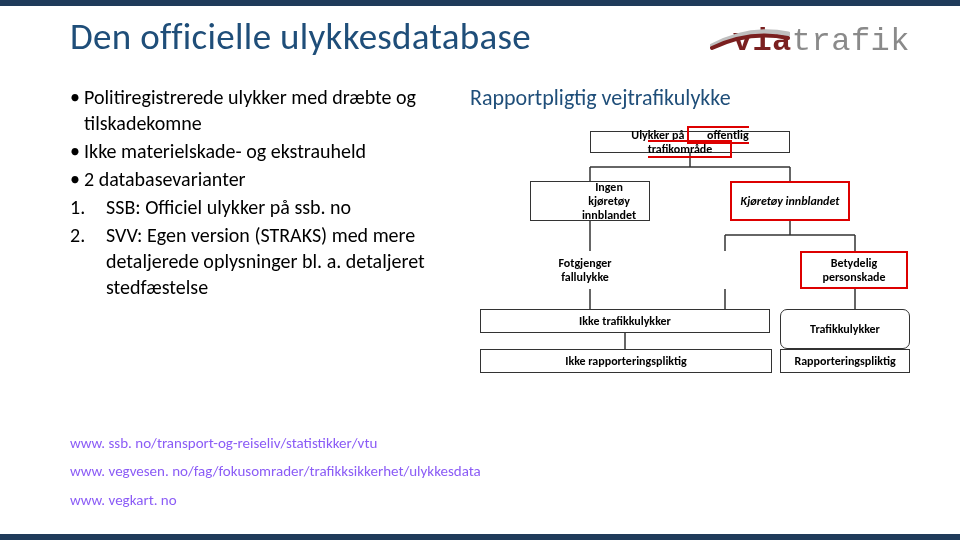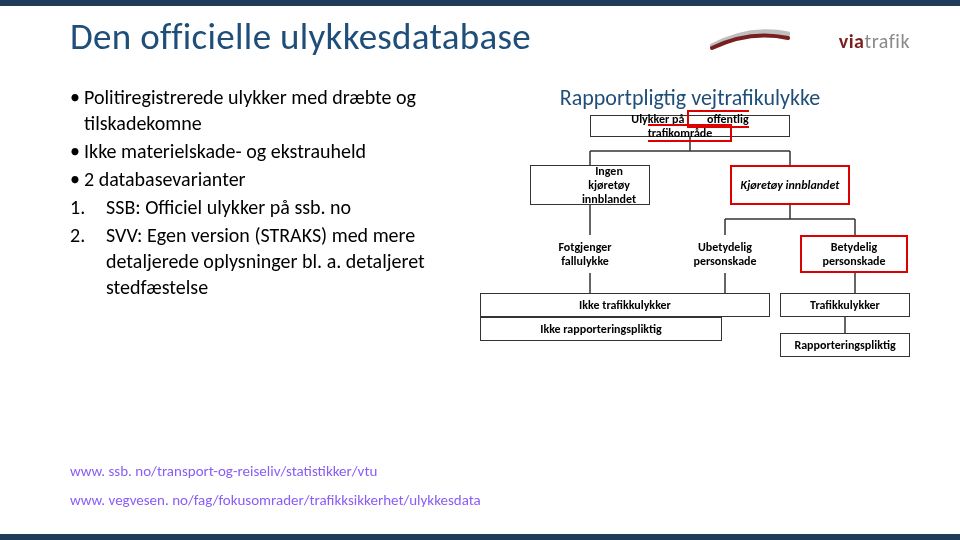--- a/index.html
+++ b/index.html
@@ -26,23 +26,24 @@
     display: flex; align-items: center; justify-content: flex-end;
     position: relative;
     margin-top: 4px;
   }
   .logo-swoosh {
     position: absolute;
     left: 0; top: 6px;
     width: 80px; height: 28px;
   }
   .logo-text {
-    font-size: 20px;
+    font-size: 32px;
     font-weight: 400;
     letter-spacing: 0.5px;
+    font-family: Liberation Mono, monospace;
   }
   .logo-via  { color: #7a1f1f; font-weight: 700; }
   .logo-trafik { color: #8a8a8a; }
   
   .body {
     display: flex;
     margin-top: 20px;
     gap: 10px;
   }
   .left {
@@ -54,22 +55,22 @@
   .bullet .dot { width: 14px; flex: 0 0 14px; }
   .num { display: flex; margin-bottom: 2px; }
   .num .n { width: 36px; flex: 0 0 36px; }
   .right {
     flex: 1;
     position: relative;
   }
   .right-title {
     font-size: 22px;
     color: #1f4e79;
-    text-align: center;
-    margin-bottom: 4px;
+    text-align: left;
+    margin-bottom: 20px;
   }
   .diagram {
     position: relative;
     width: 440px;
     height: 270px;
   }
   
   .box {
     position: absolute;
     border: 1px solid #333;
@@ -158,30 +159,30 @@
         </svg>
 
         <div class="box" style="left:120px; top:0; width:200px; height:22px;">
           <span>Ulykker på <span class="red-outline" style="outline:none;border:2px solid #d00;padding:0 18px;">offentlig trafikområde</span></span>
         </div>
 
         <div class="box" style="left:60px; top:50px; width:120px; height:40px;padding-left:44px;">Ingen kjøretøy innblandet</div>
         <div class="box red-outline" style="left:260px; top:50px; width:120px; height:40px;font-style:italic;">Kjøretøy innblandet</div>
 
         <div class="box" style="left:60px; top:120px; width:110px; height:38px; border:none; font-weight:700;">Fotgjenger fallulykke</div>
-        <div class="box" style="left:200px; top:120px; width:110px; height:38px; border:none; font-weight:700;">Ubetydelig personskade</div>
         <div class="box" style="left:10px; top:178px; width:290px; height:24px;">Ikke trafikkulykker</div>
 
         <div class="box red-outline" style="left:330px; top:120px; width:108px; height:38px; border:1px solid #333; font-weight:700;">Betydelig personskade</div>
-        <div class="box" style="left:310px; top:178px; width:130px; height:24px;">Trafikkulykker</div>
+        <div class="box" style="left:310px; top:178px; width:130px; height:40px;border-radius:7px;">Trafikkulykker</div>
 
-        <div class="box" style="left:10px; top:202px; width:242px; height:24px;">Ikke rapporteringspliktig</div>
+        <div class="box" style="left:10px; top:218px; width:292px; height:24px;">Ikke rapporteringspliktig</div>
         <div class="box" style="left:310px; top:218px; width:130px; height:24px;">Rapporteringspliktig</div>
       </div>
     </div>
   </div>
 
   <div class="links">
     <div>www. ssb. no/transport-og-reiseliv/statistikker/vtu</div>
     <div>www. vegvesen. no/fag/fokusomrader/trafikksikkerhet/ulykkesdata</div>
+    <div>www. vegkart. no</div>
   </div>
 
 </div>
 
 </body></html>

